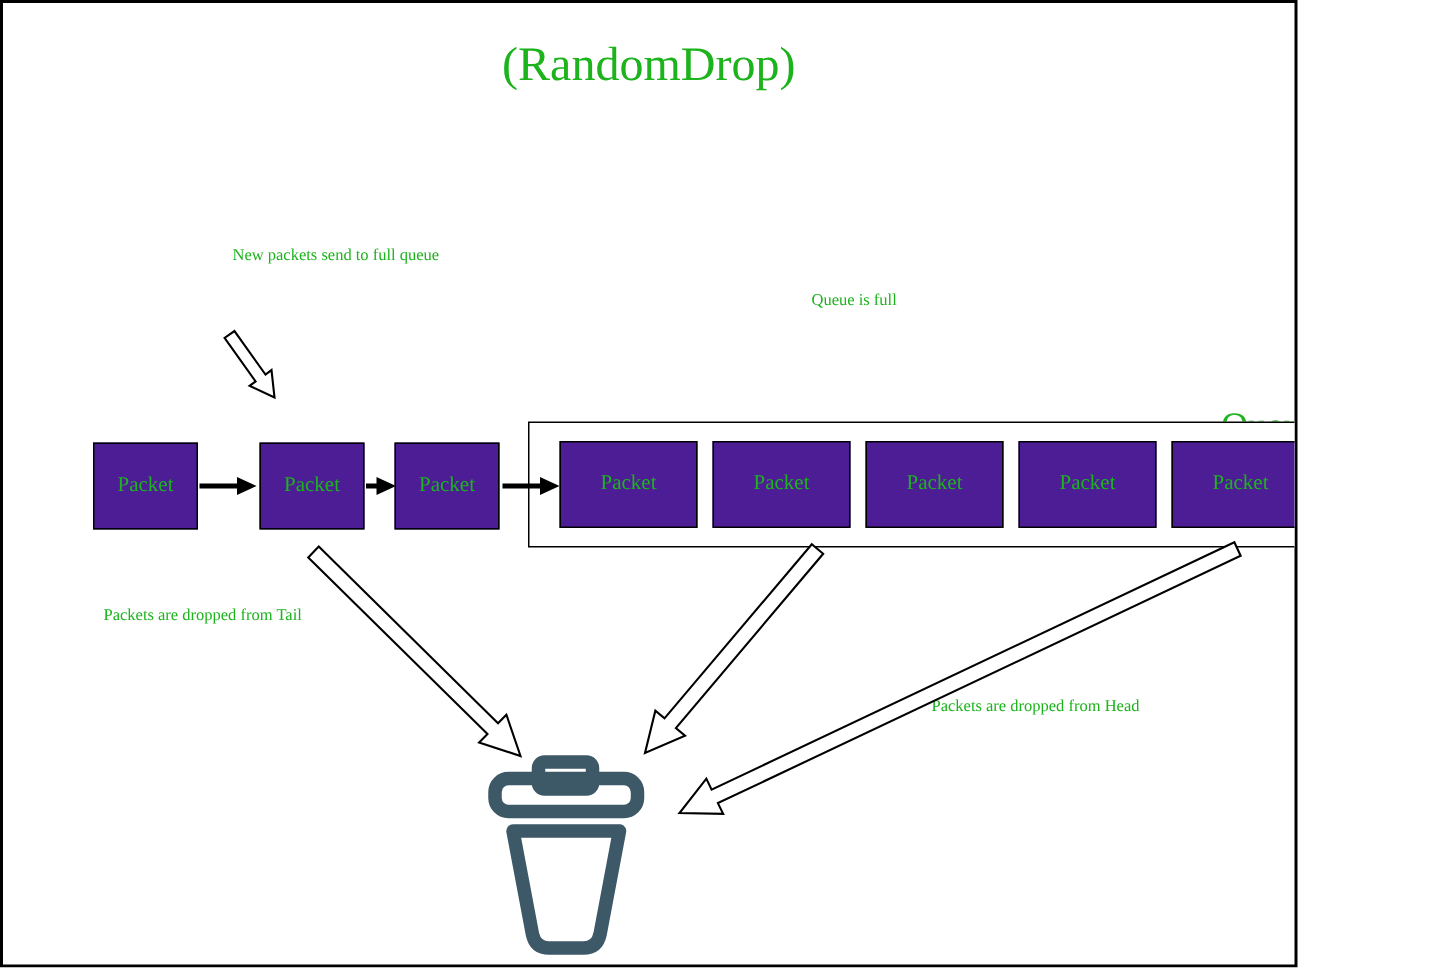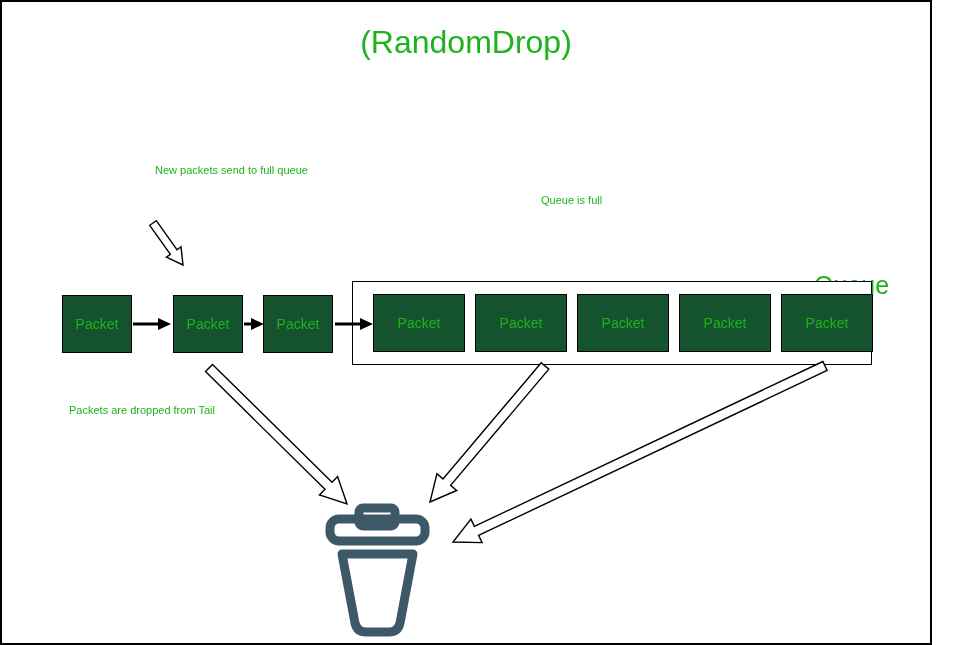--- a/index.html
+++ b/index.html
@@ -1,23 +1,23 @@
 <!DOCTYPE html>
 <html><head>
 <meta charset="utf-8">
 <style>
   html, body { margin: 0; padding: 0; background: #ffffff; }
   #canvas {
     position: relative;
-    width: 932px;
+    width: 865px;
     height: 645px;
     box-sizing: border-box;
     border: 2px solid #000000;
     background: #ffffff;
-    font-family: Liberation Sans, sans-serif;
+    font-family: Liberation Serif, serif;
     overflow: hidden;
   }
   .green-text { color: #1db31d; position: absolute; white-space: nowrap; }
   #title {
     position: absolute;
     top: 22px;
     left: 0;
     width: 100%;
     text-align: center;
     font-size: 32px;
@@ -29,21 +29,21 @@
     position: absolute;
     box-sizing: border-box;
     border: 1px solid #000000;
     width: 70px;
     height: 58px;
     display: flex;
     align-items: center;
     justify-content: center;
     color: #1db31d;
     font-size: 14px;
-    background: #14532d;
+    background: #4c1d95;
   }
   #queue-container {
     position: absolute;
     left: 350px;
     top: 279px;
     width: 520px;
     height: 84px;
     box-sizing: border-box;
     border: 1px solid #000000;
     background: #ffffff;
@@ -69,20 +69,21 @@
   <div id="title">(RandomDrop)</div>
 
   <div class="green-text label" style="left:153px; top:162px;">New packets send to full queue</div>
 
   <div class="green-text label" style="left:539px; top:192px;">Queue is full</div>
 
   <div class="green-text" id="queue-label" style="left:812px; top:233px;">Queue</div>
 
   <div class="green-text label" style="left:67px; top:402px;">Packets are dropped from Tail</div>
 
+  <div class="green-text label" style="left:619px; top:463px;">Packets are dropped from Head</div>
 
   <div class="packet-box" style="left:60px; top:293px;">Packet</div>
   <div class="packet-box" style="left:171px; top:293px;">Packet</div>
   <div class="packet-box" style="left:261px; top:293px;">Packet</div>
 
   <div id="queue-container">
     <div class="packet-box" style="left:20px;">Packet</div>
     <div class="packet-box" style="left:122px;">Packet</div>
     <div class="packet-box" style="left:224px;">Packet</div>
     <div class="packet-box" style="left:326px;">Packet</div>

